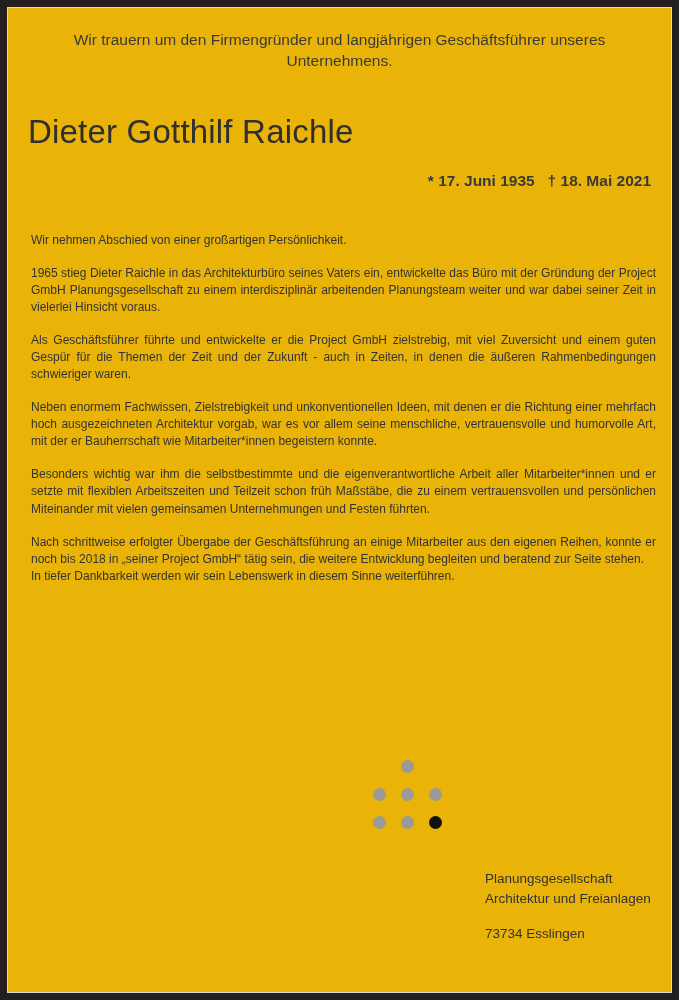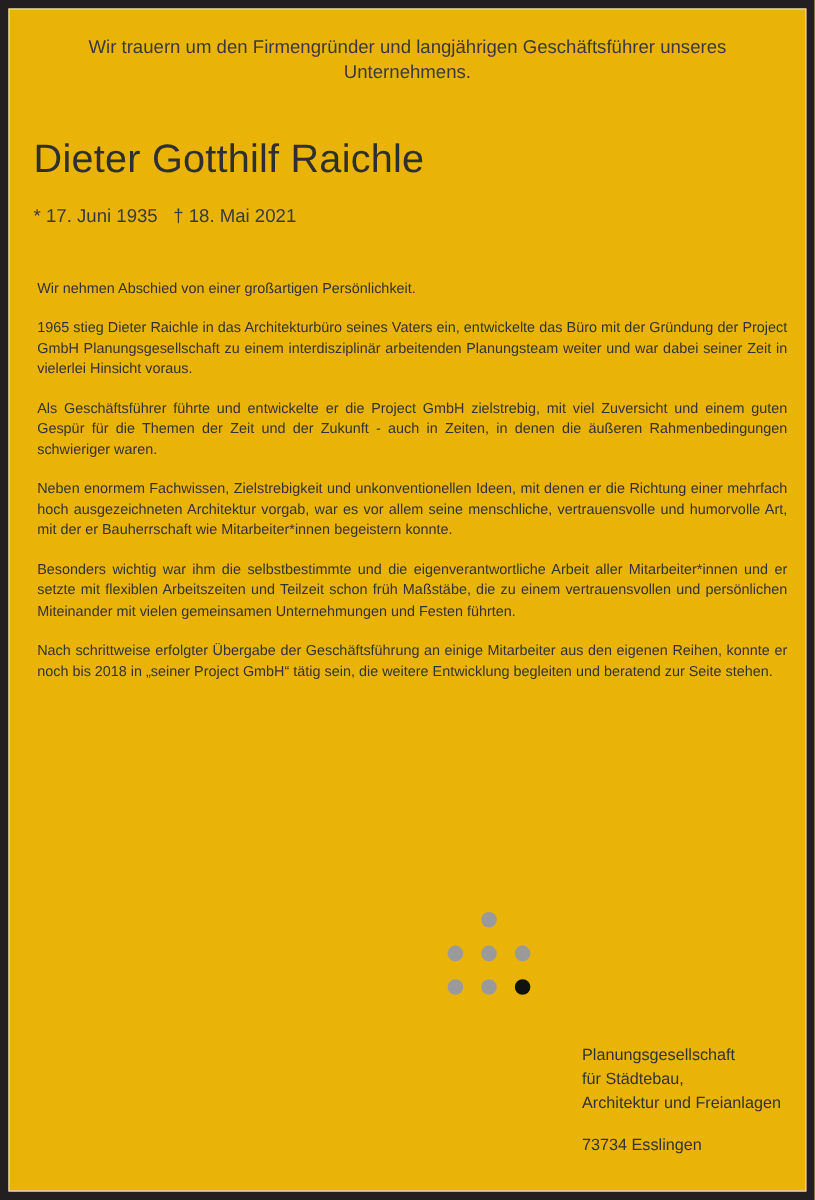--- a/index.html
+++ b/index.html
@@ -62,24 +62,25 @@
     font-size: 33px;
     line-height: 1.1;
     font-weight: 300;
     letter-spacing: 0.2px;
     color: #2f2f2f;
   }
 
   .dates {
     margin: 0;
     padding: 22px 20px 0 20px;
-    text-align: left;
+    text-align: right;
     font-size: 15.5px;
     color: #3a3a3a;
     white-space: pre;
+    font-weight: bold;
   }
 
   
   .body-text {
     padding: 42px 15px 0 23px;
   }
   .body-text p {
     margin: 0 0 16px 0;
     font-size: 12px;
     line-height: 1.42;
@@ -163,36 +164,36 @@
 
     <p class="dates">* 17. Juni 1935   † 18. Mai 2021</p>
 
     <div class="body-text">
       <p>Wir nehmen Abschied von einer großartigen Persönlichkeit.</p>
       <p>1965 stieg Dieter Raichle in das Architekturbüro seines Vaters ein, entwickelte das Bü­ro mit der Gründung der Project GmbH Planungsgesellschaft zu einem interdisziplinär arbeitenden Planungsteam weiter und war dabei seiner Zeit in vielerlei Hinsicht vor­aus.</p>
       <p>Als Geschäftsführer führte und entwickelte er die Project GmbH zielstrebig, mit viel Zuversicht und einem guten Gespür für die Themen der Zeit und der Zukunft - auch in Zeiten, in denen die äußeren Rahmenbedingungen schwieriger waren.</p>
       <p>Neben enormem Fachwissen, Zielstrebigkeit und unkonventionellen Ideen, mit denen er die Richtung einer mehrfach hoch ausgezeichneten Architektur vorgab, war es vor allem seine menschliche, vertrauensvolle und humorvolle Art, mit der er Bauherr­schaft wie Mitarbeiter*innen begeistern konnte.</p>
       <p>Besonders wichtig war ihm die selbstbestimmte und die eigenverantwortliche Arbeit aller Mitarbeiter*innen und er setzte mit flexiblen Arbeitszeiten und Teilzeit schon früh Maßstäbe, die zu einem vertrauensvollen und persönlichen Miteinander mit vie­len gemeinsamen Unternehmungen und Festen führten.</p>
       <p style="margin-bottom:0">Nach schrittweise erfolgter Übergabe der Geschäftsführung an einige Mitarbeiter aus den eigenen Reihen, konnte er noch bis 2018 in „seiner Project GmbH“ tätig sein, die weitere Entwicklung begleiten und beratend zur Seite stehen.</p>
+      <p class="no-justify">In tiefer Dankbarkeit werden wir sein Lebenswerk in diesem Sinne weiterführen.</p>
     </div>
 
     <div class="logo-block">
       <div class="dot-grid">
         <span class="dot r1c2"></span>
         <span class="dot r2c1"></span>
         <span class="dot r2c2"></span>
         <span class="dot r2c3"></span>
         <span class="dot r3c1"></span>
         <span class="dot r3c2"></span>
         <span class="dot r3c3 dark"></span>
       </div>
     </div>
 
     <div class="address">
       <span class="addr-line">Planungsgesellschaft</span>
-      <span class="addr-line">für Städtebau,</span>
       <span class="addr-line">Architektur und Freianlagen</span>
       <span class="addr-gap"></span>
       <span class="addr-line">73734 Esslingen</span>
     </div>
 
   </div>
 </div>
 
 </body></html>

